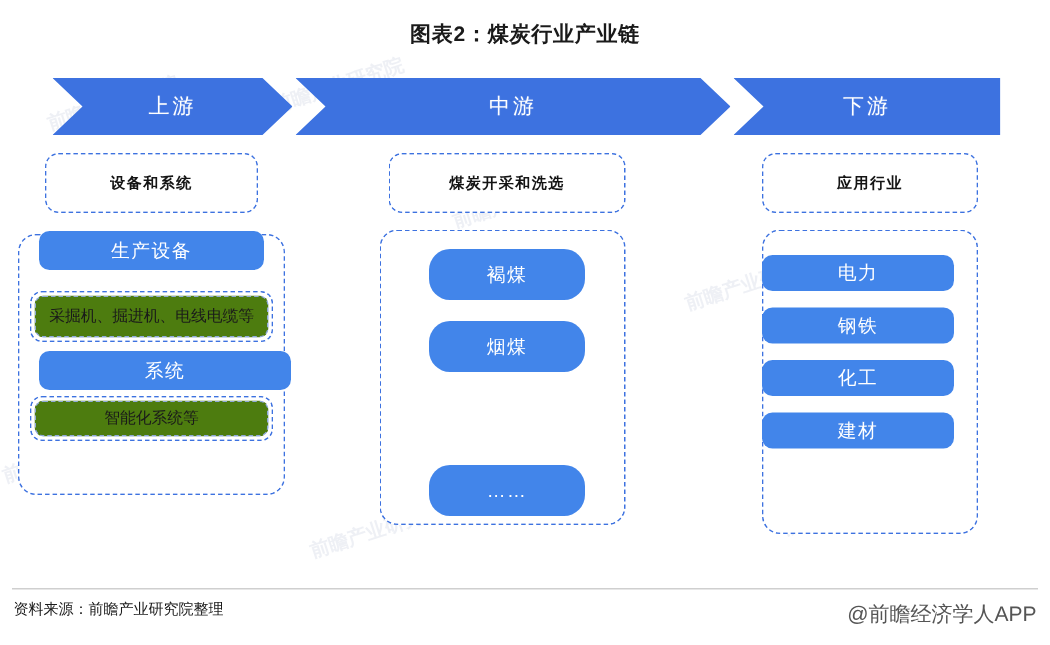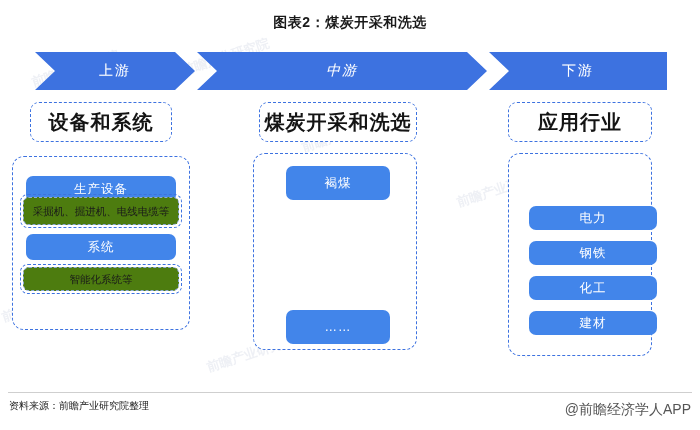--- a/index.html
+++ b/index.html
@@ -61,41 +61,40 @@
   }
   .chev-up {
     left: 35px;
     width: 160px;
     clip-path: polygon(0 0, 140px 0, 160px 50%, 140px 100%, 0 100%, 20px 50%);
   }
   .chev-mid {
     left: 197px;
     width: 290px;
     clip-path: polygon(0 0, 270px 0, 290px 50%, 270px 100%, 0 100%, 20px 50%);
-    font-style: italic;
   }
   .chev-down {
     left: 489px;
     width: 178px;
     clip-path: polygon(0 0, 178px 0, 178px 100%, 0 100%, 20px 50%);
   }
 
   
   .head-box {
     position: absolute;
     border: 1.6px dashed #3d72e0;
     border-radius: 9px;
     background: #ffffff;
     display: flex;
     align-items: center;
     justify-content: center;
     box-sizing: border-box;
   }
   .head-box span {
-    font-size: 20px;
+    font-size: 10px;
     font-weight: bold;
     color: #141414;
     letter-spacing: 1px;
   }
   .head-up   { left: 30px;  top: 102px; width: 142px; height: 40px; }
   .head-mid  { left: 259px; top: 102px; width: 158px; height: 40px; text-align: center; }
   .head-down { left: 508px; top: 102px; width: 144px; height: 40px; }
 
   
   .group {
@@ -150,34 +149,34 @@
     box-sizing: border-box;
   }
   .subbox span {
     font-size: 10.5px;
     color: #1a1a1a;
     line-height: 1.35;
     padding: 0 4px;
   }
 
   
-  .up-pill-1 { left: 26px; top: 176px; width: 150px; height: 26px; }
+  .up-pill-1 { left: 26px; top: 154px; width: 150px; height: 26px; }
   .up-sub-1  { left: 20px; top: 194px; width: 162px; height: 34px; }
-  .up-pill-2 { left: 26px; top: 234px; width: 150px; height: 26px; }
+  .up-pill-2 { left: 26px; top: 234px; width: 168px; height: 26px; }
   .up-sub-2  { left: 20px; top: 264px; width: 162px; height: 30px; }
 
   
-  .mid-pill { left: 286px; top: 0; width: 104px; height: 34px; }
+  .mid-pill { left: 286px; top: 0; width: 104px; height: 34px; border-radius: 14px; }
   .mid-1 { top: 166px; }
   .mid-2 { top: 214px; }
   .mid-3 { top: 262px; }
   .mid-4 { top: 310px; }
 
   
-  .down-pill { left: 529px; top: 0; width: 128px; height: 24px; margin-top: 36px; }
+  .down-pill { left: 508px; top: 0; width: 128px; height: 24px; }
   .down-1 { top: 170px; }
   .down-2 { top: 205px; }
   .down-3 { top: 240px; }
   .down-4 { top: 275px; }
   .down-5 { top: 310px; }
 
   
   .foot-rule {
     position: absolute;
     left: 8px;
@@ -220,21 +219,21 @@
 
   <div class="wm wm-rot" style="left:30px;  top:60px;">前瞻产业研究院</div>
   <div class="wm wm-rot" style="left:180px; top:48px;">前瞻产业研究院</div>
   <div class="wm wm-rot" style="left:300px; top:125px;">前瞻产业研究院</div>
   <div class="wm wm-rot" style="left:455px; top:180px;">前瞻产业研究院</div>
   <div class="wm wm-rot" style="left:0px;   top:295px;">前瞻产业研究院</div>
   <div class="wm wm-rot" style="left:205px; top:345px;">前瞻产业研究院</div>
   <div class="wm wm-rot" style="left:520px; top:330px;">前瞻产业研究院</div>
   <div class="wm wm-rot" style="left:95px;  top:205px;">前瞻产业研究院</div>
 
-  <div class="title">图表2：煤炭开采和洗选</div>
+  <div class="title">图表2：煤炭行业产业链</div>
 
   <div class="banner">
     <div class="chev chev-up">
       <span>上游</span>
     </div>
     <div class="chev chev-mid">
       <span>中游</span>
     </div>
     <div class="chev chev-down">
       <span>下游</span>
@@ -267,20 +266,23 @@
 
   <div class="head-box head-mid">
     <span>煤炭开采和洗选</span>
   </div>
 
   <div class="group grp-mid"></div>
 
   <div class="pill mid-pill mid-1">
     <span>褐煤</span>
   </div>
+  <div class="pill mid-pill mid-2">
+    <span>烟煤</span>
+  </div>
   <div class="pill mid-pill mid-4">
     <span>……</span>
   </div>
 
   <div class="head-box head-down">
     <span>应用行业</span>
   </div>
 
   <div class="group grp-down"></div>
 

